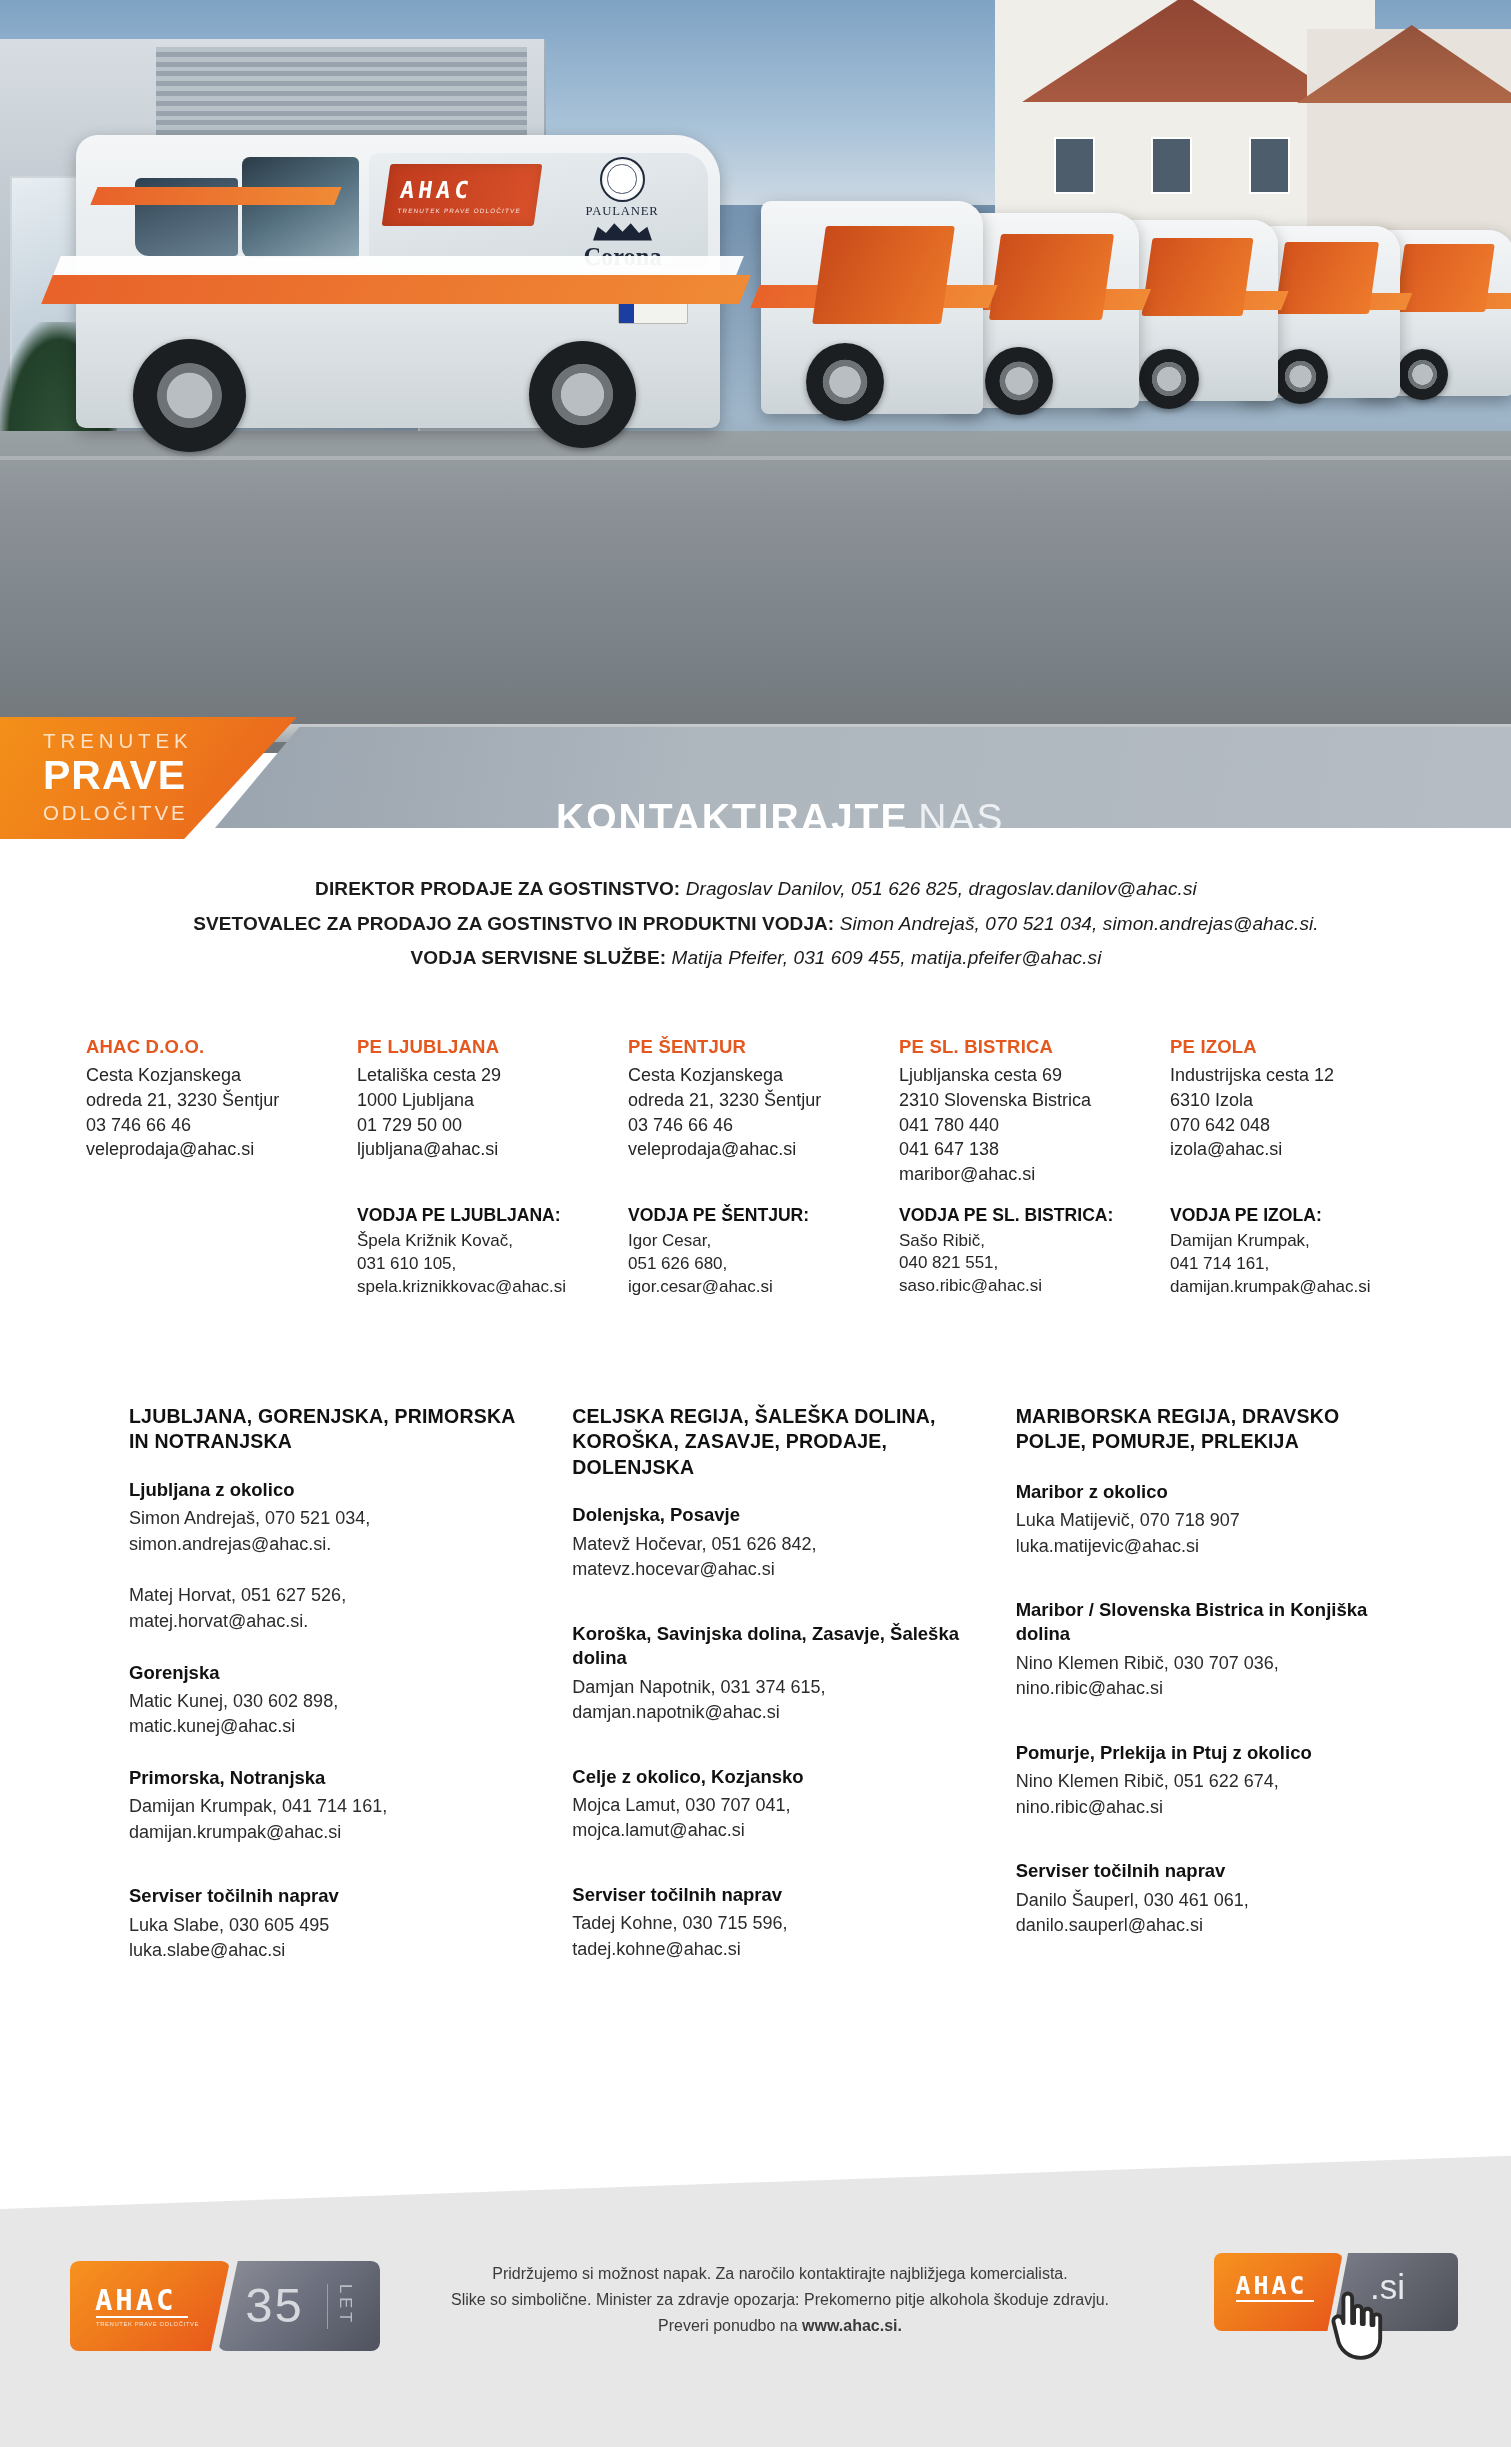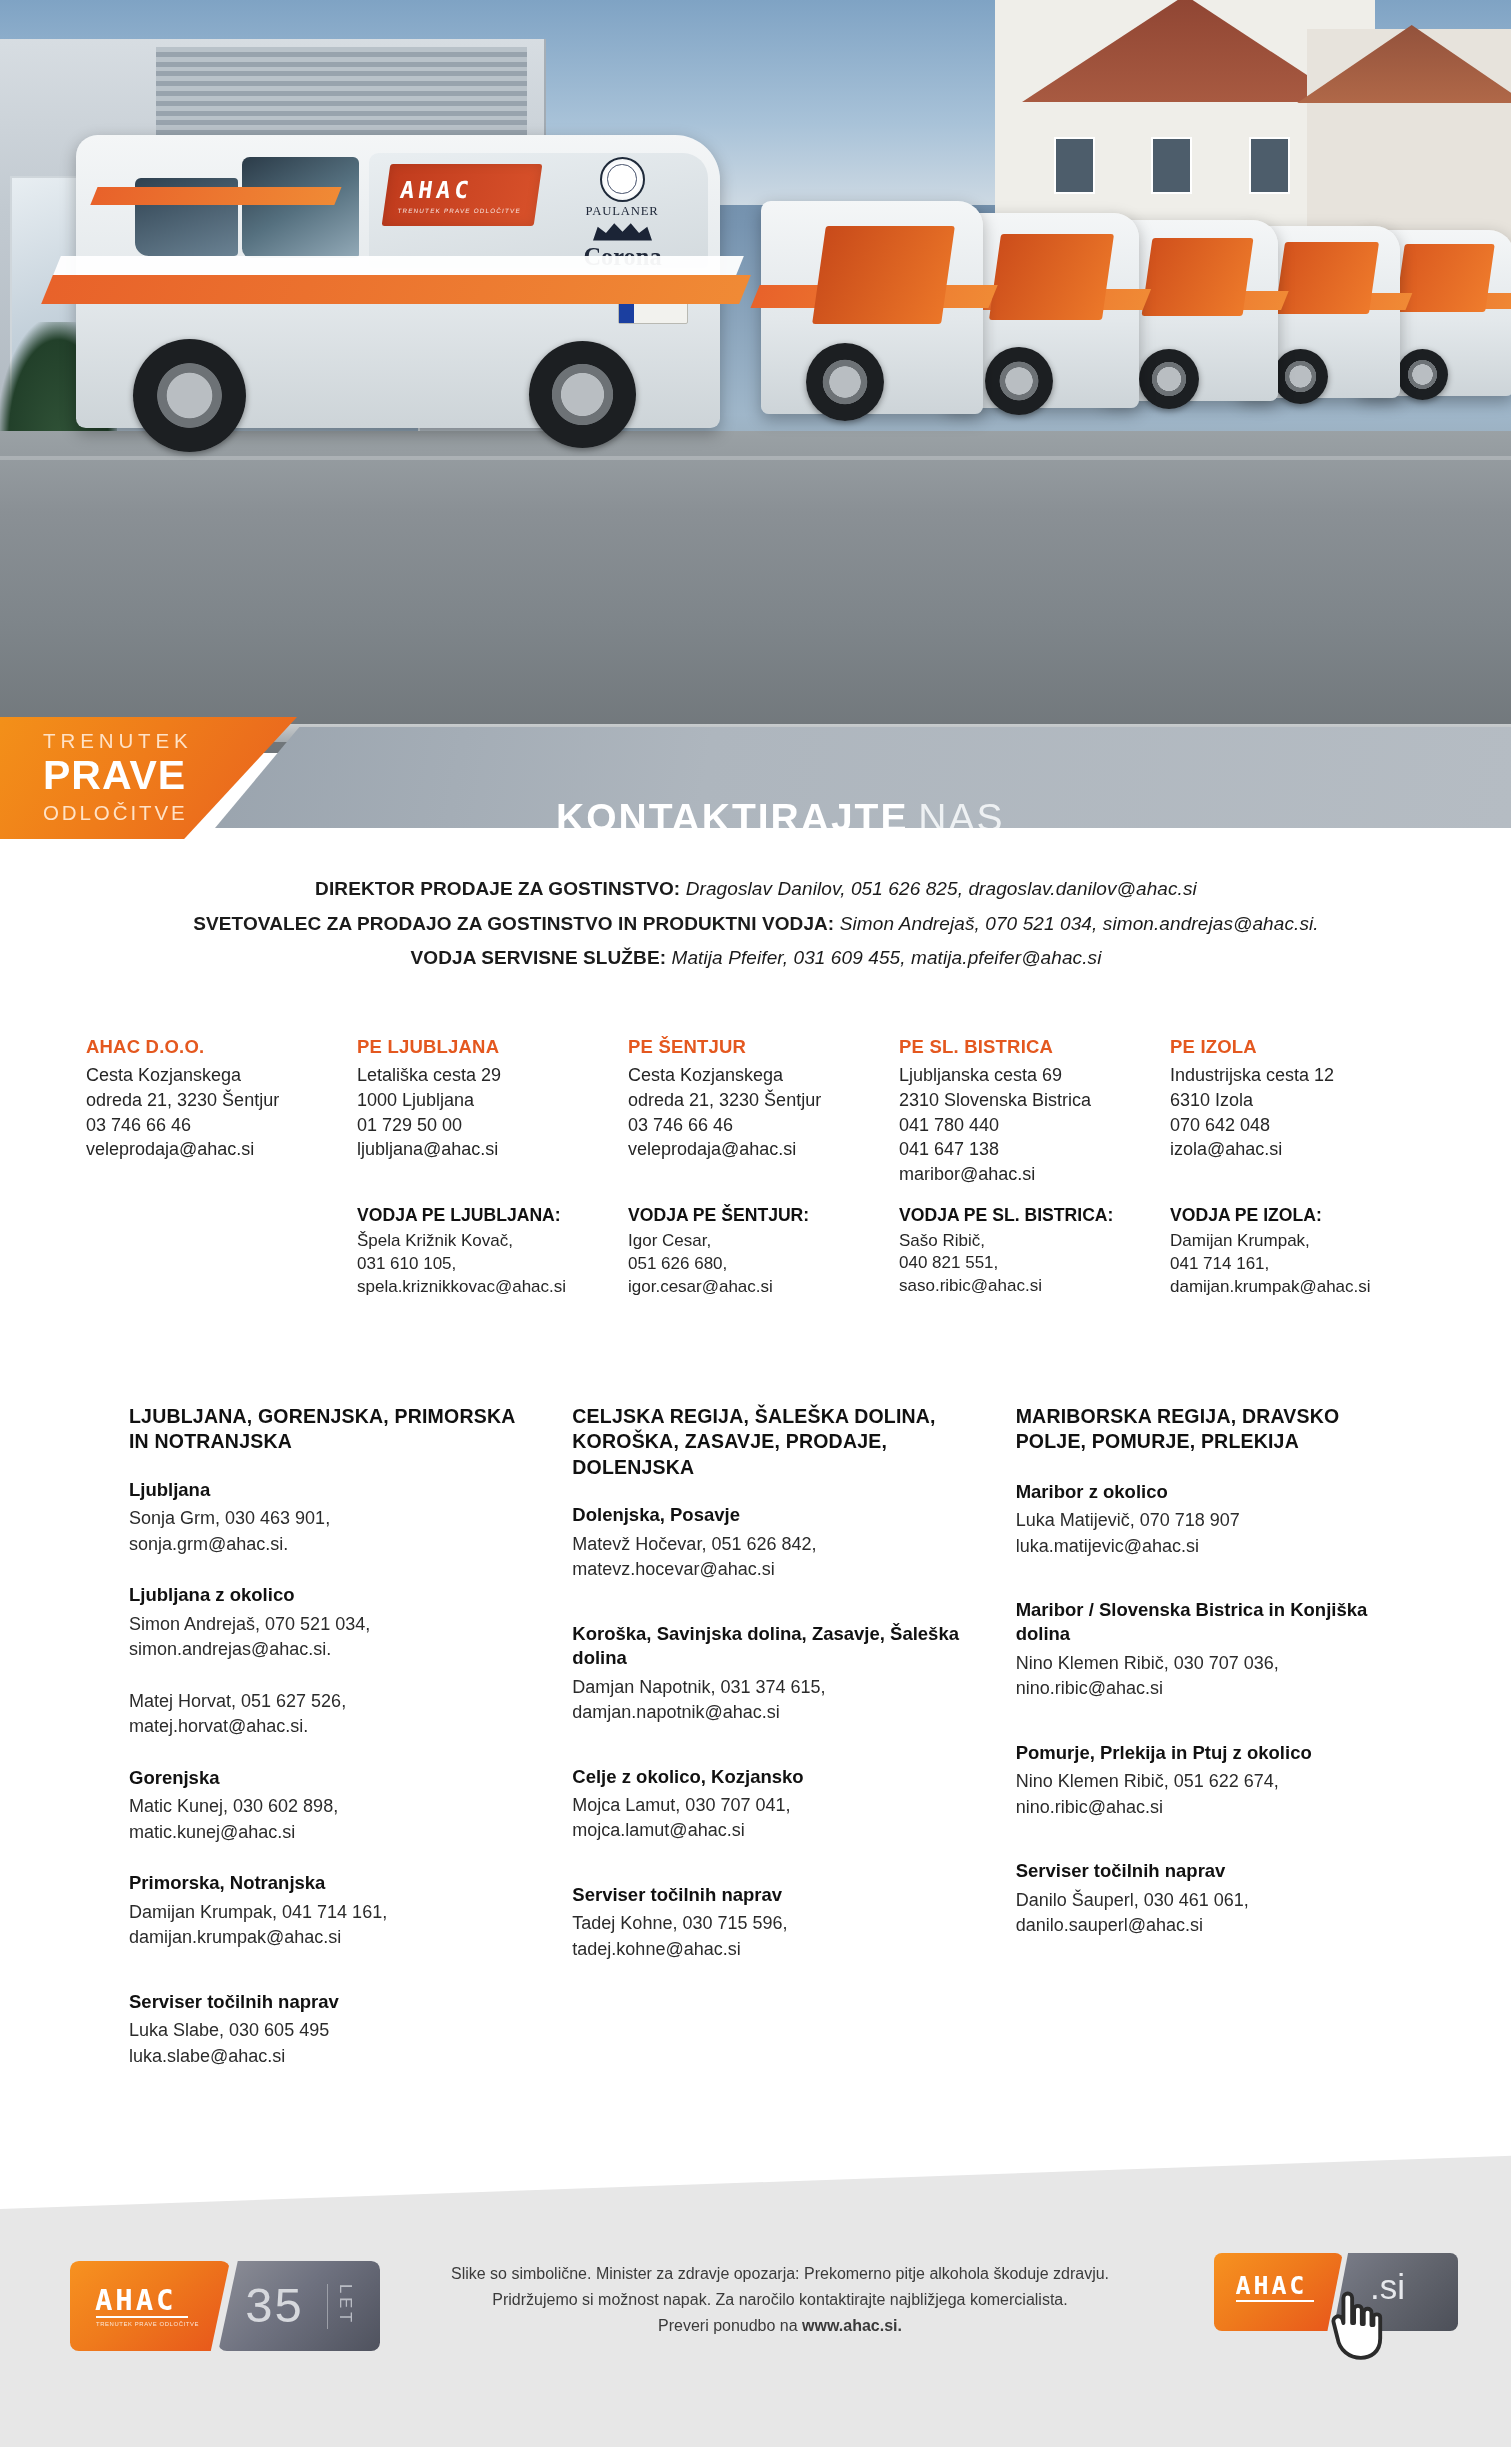--- a/index.html
+++ b/index.html
@@ -473,25 +473,20 @@
       </div>
     </div>
 
   </div>
 
   <div class="regions">
 
     <div class="region">
       <h2>LJUBLJANA, GORENJSKA, PRIMORSKA IN NOTRANJSKA</h2>
       <div class="rblock">
-        <h5>Ljubljana</h5>
-        <p>Sonja Grm, 030 463 901,</p>
-        <p>sonja.grm@ahac.si.</p>
-      </div>
-      <div class="rblock">
         <h5>Ljubljana z okolico</h5>
         <p>Simon Andrejaš, 070 521 034,</p>
         <p>simon.andrejas@ahac.si.</p>
       </div>
       <div class="rblock">
         <p>Matej Horvat, 051 627 526,</p>
         <p>matej.horvat@ahac.si.</p>
       </div>
       <div class="rblock">
         <h5>Gorenjska</h5>
@@ -570,22 +565,22 @@
         <div style="position:absolute;left:26px;top:55px;width:92px;height:2px;background:#fff;"></div>
         <div class="ahac-sub" style="position:absolute;left:26px;top:60px;font-size:5.9px;">TRENUTEK PRAVE ODLOČITVE</div>
       </div>
       <div class="l-grey">
         <div class="num35">35</div>
         <div class="let35">LET</div>
       </div>
     </div>
 
     <div class="disclaimer">
+      <div>Pridržujemo si možnost napak. Za naročilo kontaktirajte  najbližjega komercialista.</div>
       <div>Slike so simbolične. Minister za zdravje opozarja: Prekomerno pitje alkohola  škoduje zdravju.</div>
-      <div>Pridržujemo si možnost napak. Za naročilo kontaktirajte  najbližjega komercialista.</div>
       <div>
         <span>Preveri ponudbo na </span><b>www.ahac.si.</b>
       </div>
     </div>
 
     <div class="logo-si">
       <div class="s-orange">
         <div class="ahac-mark" style="position:absolute;left:21.5px;top:17.6px;font-size:25px;">AHAC</div>
         <div style="position:absolute;left:22.4px;top:47px;width:78px;height:2px;background:#fff;"></div>
       </div>

